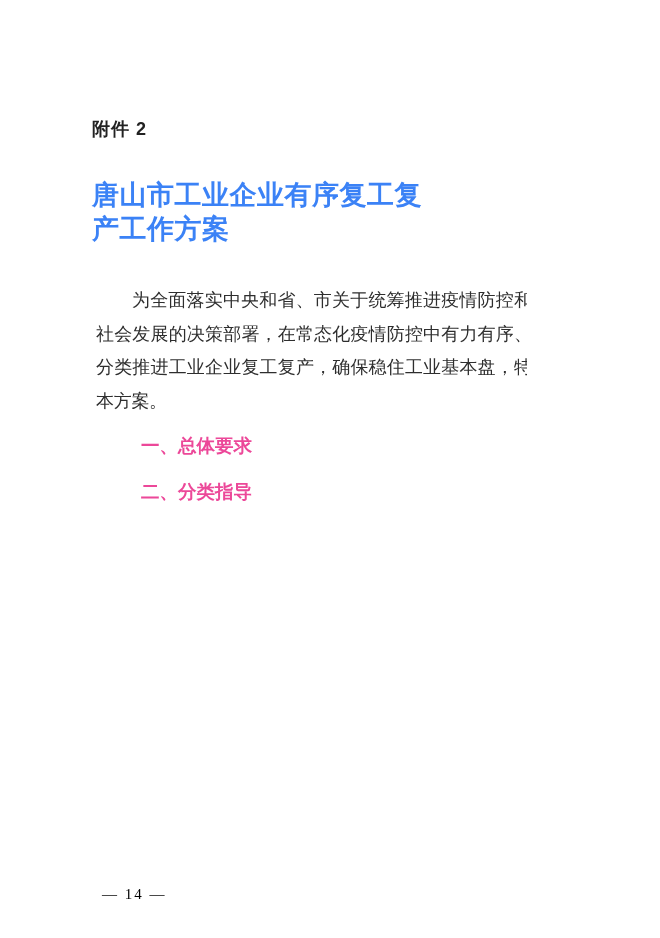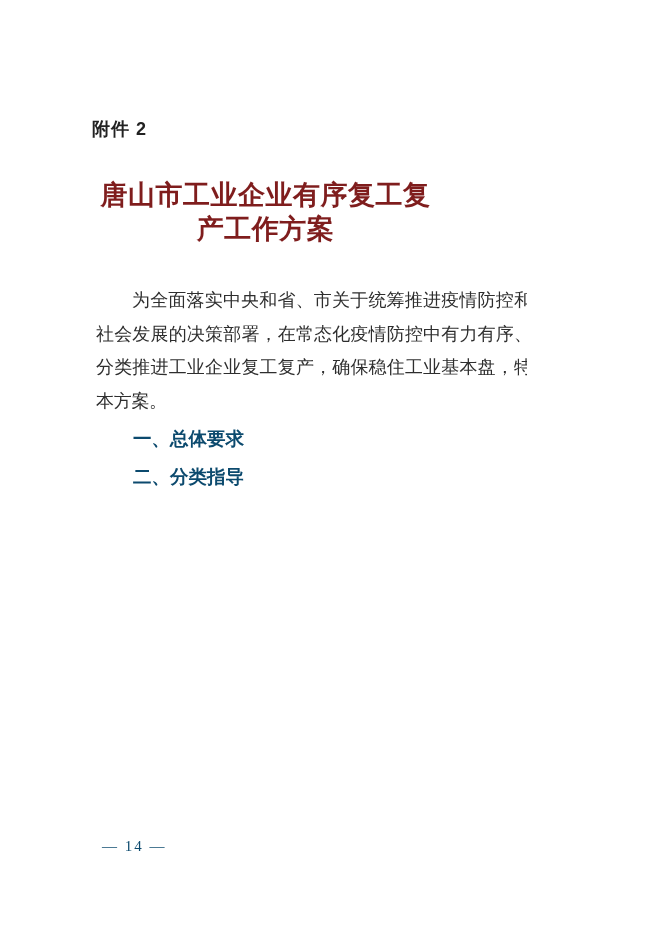--- a/index.html
+++ b/index.html
@@ -21,61 +21,61 @@
   .attachment {
     font-family: "Liberation Sans", "DejaVu Sans", sans-serif;
     font-weight: 600;
     font-size: 18px;
     line-height: 22px;
     color: #222222;
     letter-spacing: 1px;
   }
   .title {
     margin: 38px 0 0 0;
-    text-align: center;
+    text-align: left;
     font-size: 27px;
     font-weight: 700;
     line-height: 34px;
-    color: #7f1d1d;
+    color: #3b82f6;
     letter-spacing: 0.5px;
   }
   .body {
     margin-top: 38px;
     width: 480px;
   }
   .para {
     margin: 4px;
     font-size: 18px;
     line-height: 33.5px;
     letter-spacing: -0.3px;
     text-align: justify;
     text-justify: inter-character;
     text-indent: 2em;
     color: #2e2e2e;
   }
   .heading {
-    margin: 4px;
-    font-family: Liberation Sans, sans-serif;
+    margin: 12px;
+    font-family: Liberation Serif, serif;
     font-size: 18.5px;
     line-height: 33.5px;
     font-weight: 700;
     text-indent: 2em;
-    color: #0c4a6e;
+    color: #ec4899;
   }
   .bold-lead {
     font-weight: 700;
     color: #1e1e1e;
   }
   .page-number {
     position: absolute;
     left: 102px;
-    top: 836px;
+    top: 884px;
     font-size: 15px;
     line-height: 20px;
-    color: #0c4a6e;
+    color: #000000;
     letter-spacing: 2px;
     font-family: "Liberation Serif", "DejaVu Serif", serif;
   }
 </style>
 </head>
 <body>
 
 <div class="page">
   <div class="attachment">附件 2</div>
 

